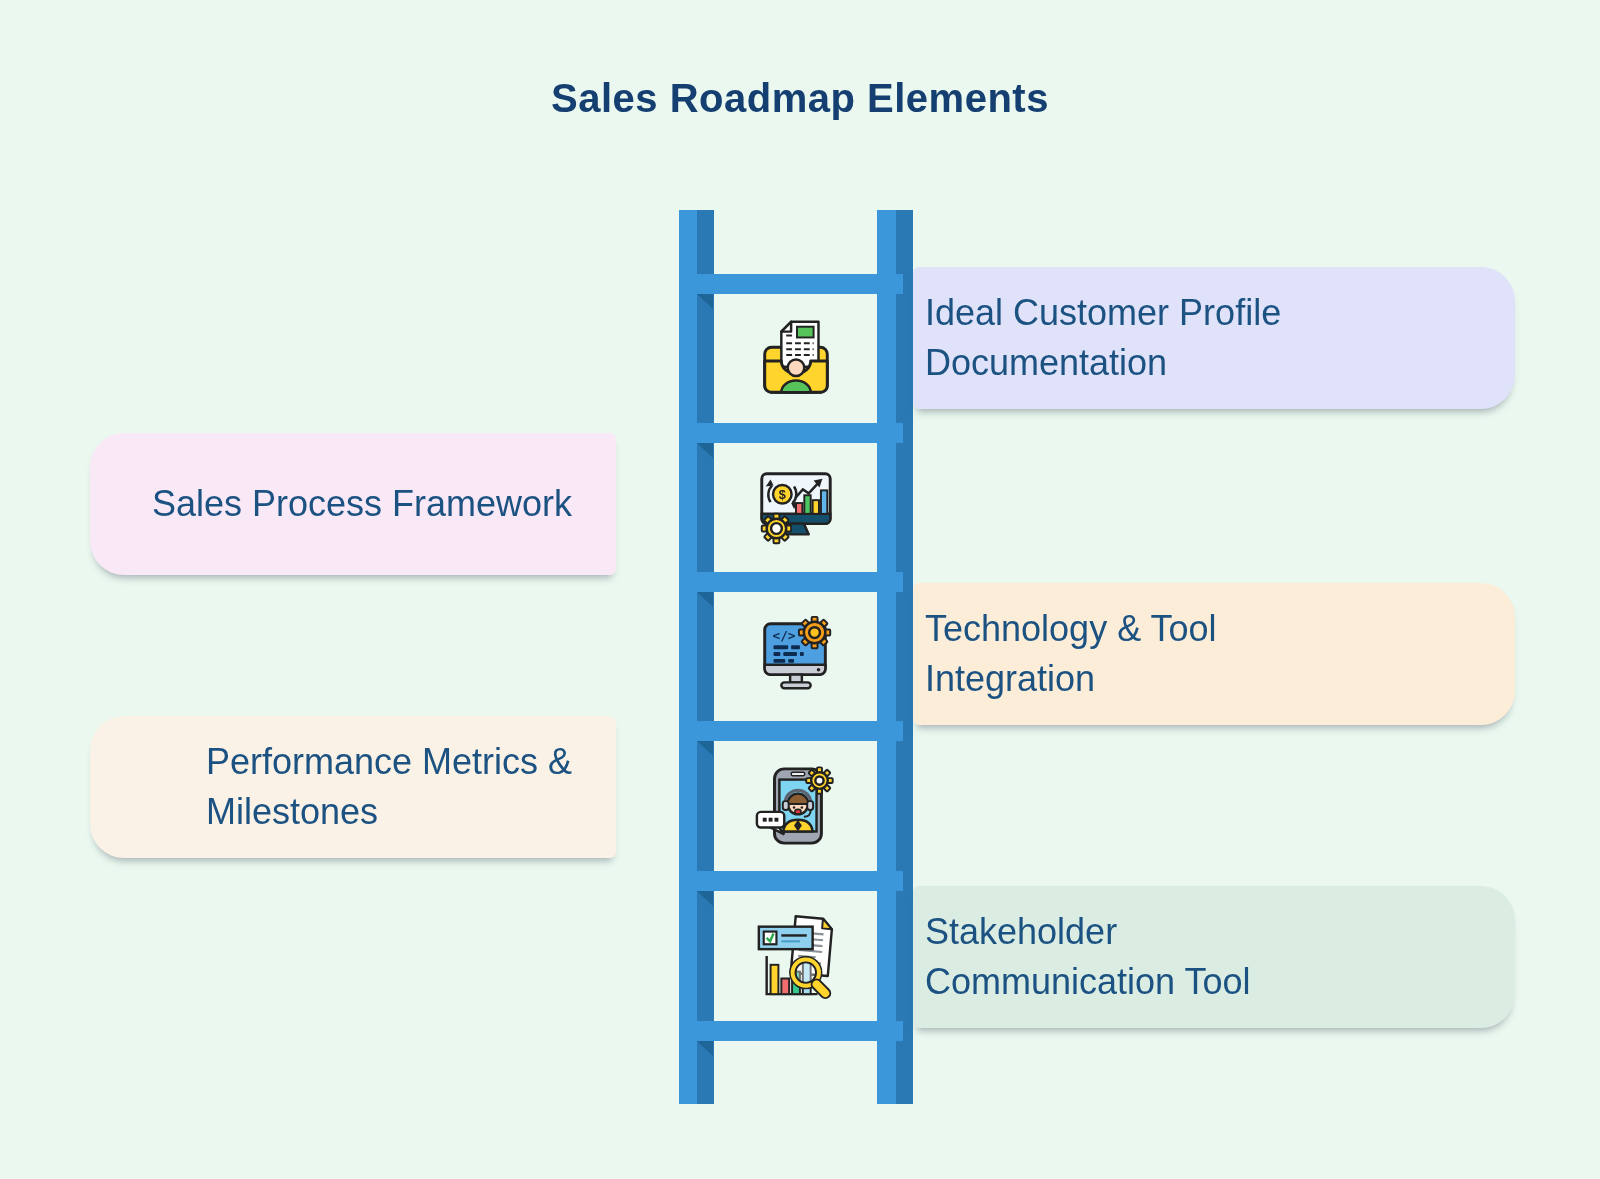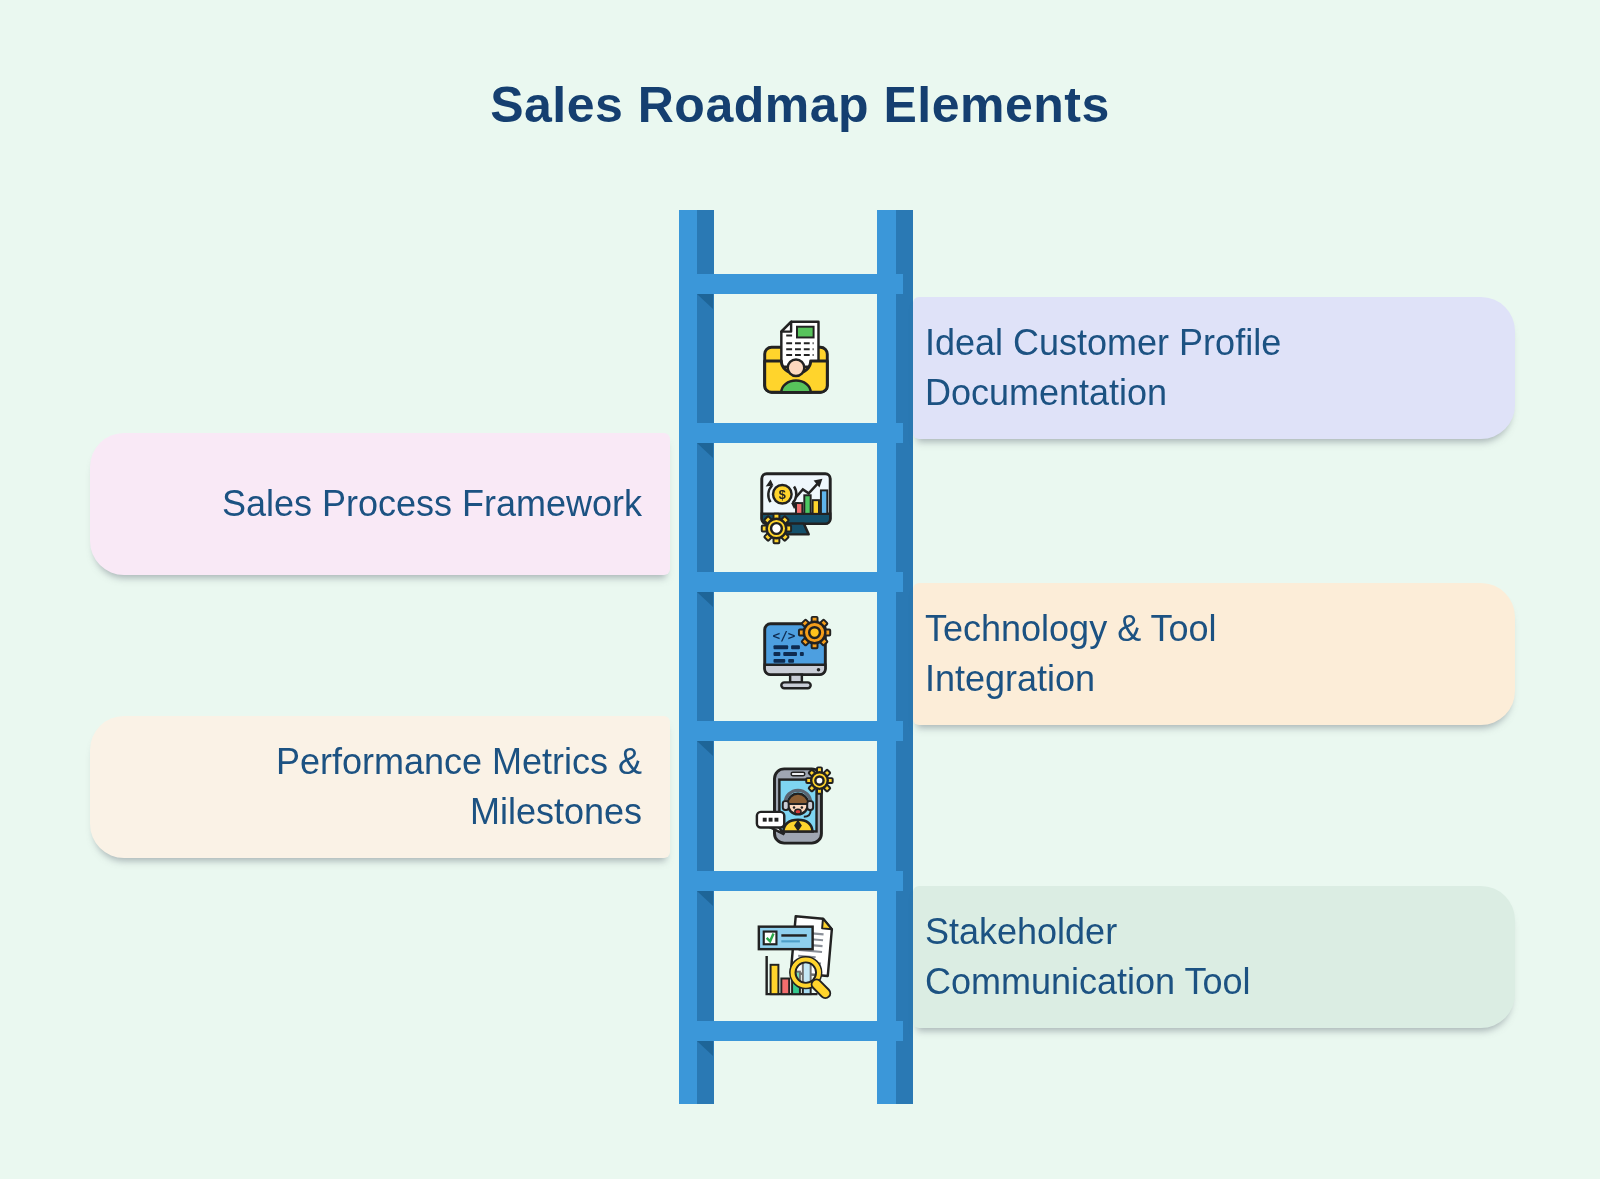--- a/index.html
+++ b/index.html
@@ -1,37 +1,37 @@
 <!DOCTYPE html>
 <html><head>
 <meta charset="utf-8">
 <style>
   html,body{margin:0;padding:0;background:#EAF8F0;}
   .canvas{position:relative;width:1600px;height:1179px;background:#EAF8F0;overflow:hidden;
           font-family:"Liberation Sans",sans-serif;}
   .title{position:absolute;top:76px;left:0;width:100%;margin:0;text-align:center;
-         font-size:50px;font-weight:700;color:#153F70;letter-spacing:.5px;}
+         font-size:40px;font-weight:700;color:#153F70;letter-spacing:.5px;}
 
   
   .rail{position:absolute;top:210px;width:35px;height:894px;
         background:linear-gradient(to right,#3B97D9 0 52%,#2A79B4 52% 100%);}
   .rail-left{left:679px;}
   .rail-right{left:877px;width:36px;}
   .rung{position:absolute;left:695px;width:208px;height:20px;background:#3B97D9;}
   .rung::after{content:"";position:absolute;left:2px;top:20px;width:16px;height:15px;
                background:#1E6598;clip-path:polygon(0 0,100% 0,100% 100%);}
   .r1{top:274px}.r2{top:423px}.r3{top:572px}.r4{top:721px}.r5{top:871px}.r6{top:1021px}
 
   
   .card{position:absolute;display:flex;align-items:center;height:142px;box-sizing:border-box;
         box-shadow:0 7px 7px -4px rgba(105,115,125,.5);}
   .card-right{left:913px;width:602px;border-radius:6px 34px 34px 6px;padding-left:12px;}
-  .card-left{left:90px;width:580px;border-radius:34px 6px 6px 34px;
-             justify-content:flex-end;padding-right:28px;text-align:right;}
-  .c1{top:297px}.c2{top:433px}.c3{top:583px}.c4{top:716px}.c5{top:886px}
+  .card-left{left:90px;width:526px;border-radius:34px 6px 6px 34px;
+             justify-content:flex-end;padding-right:44px;text-align:left;}
+  .c1{top:267px}.c2{top:433px}.c3{top:583px}.c4{top:716px}.c5{top:886px}
   .card-label{font-size:36px;line-height:1.4;color:#1C5282;white-space:pre-line;}
 
   
   .icon-slot{position:absolute;left:752px;width:88px;height:88px;}
   .icon-slot svg{width:100%;height:100%;display:block;}
   .i1{top:314px}.i2{top:463px}.i3{top:612px}.i4{top:762px}.i5{top:912px}
 </style>
 </head>
 <body>
 

